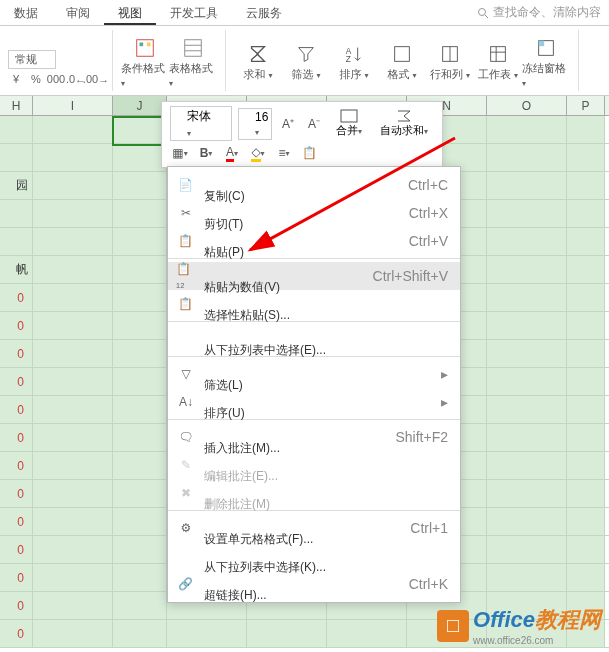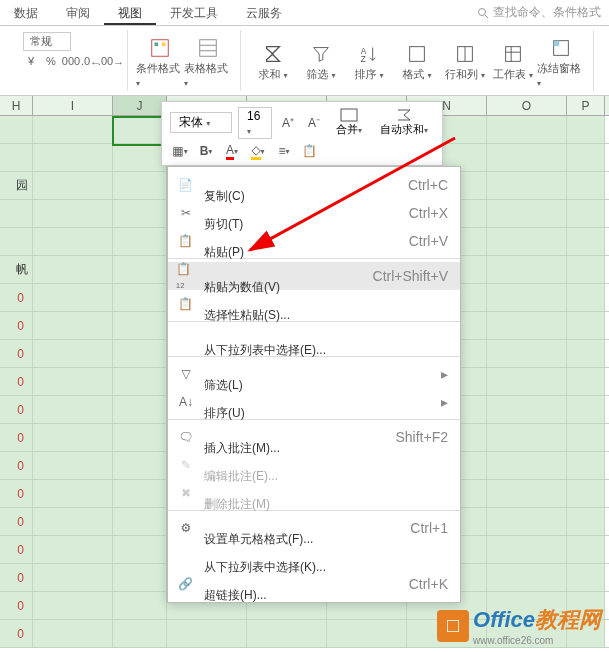--- a/index.html
+++ b/index.html
@@ -6,31 +6,31 @@
     body { width: 609px; height: 652px; overflow: hidden; background: #fff; position: relative; }
     
     .top-tabs { display: flex; height: 26px; border-bottom: 1px solid #ccc; font-size: 12px; }
     .tab { padding: 5px 14px; color: #555; cursor: pointer; }
     .tab.active { color: #333; border-bottom: 2px solid #333; }
     .search-area { margin-left: auto; display: flex; align-items: center; color: #999; padding-right: 8px; }
     .search-area svg { margin-right: 4px; }
     
     .ribbon { display: flex; height: 70px; border-bottom: 1px solid #ccc; padding: 4px 0; }
     .group { display: flex; flex-direction: column; align-items: center; padding: 2px 8px; border-right: 1px solid #e0e0e0; font-size: 11px; color: #555; }
-    .group-v { justify-content: flex-start; margin-left: 15px; }
+    .group-v { justify-content: flex-end; }
     .small-row { display: flex; gap: 4px; align-items: center; height: 20px; }
     .fmt-sel { font-size: 11px; border: 1px solid #ccc; padding: 1px 18px 1px 6px; background: #fff; position: relative; }
     .tiny-ico { width: 16px; height: 16px; display: inline-flex; align-items: center; justify-content: center; color: #666; font-size: 11px; }
     .big-btn { display: flex; flex-direction: column; align-items: center; justify-content: center; gap: 2px; width: 48px; height: 60px; font-size: 11px; }
     .big-btn svg { width: 22px; height: 22px; }
     .dd-tri { font-size: 8px; color: #666; }
     
     .float-toolbar { position: absolute; left: 161px; top: 101px; background: #fff; border: 1px solid #ccc; box-shadow: 0 2px 8px rgba(0,0,0,.15); padding: 4px 8px; display: flex; flex-direction: column; gap: 2px; font-size: 12px; }
     .ft-row { display: flex; align-items: center; gap: 6px; }
-    .ft-sel { border: 1px solid #ccc; padding: 1px 8px; font-size: 12px; }
+    .ft-sel { border: 1px solid #ccc; padding: 1px 16px; font-size: 12px; }
     .ft-ico { width: 20px; height: 20px; display: inline-flex; align-items: center; justify-content: center; color: #555; border: 1px solid transparent; }
     .ft-big { display: flex; flex-direction: column; align-items: center; font-size: 11px; padding: 2px 6px; text-align: center; }
     
     .sheet { position: absolute; left: 0; top: 96px; right: 0; bottom: 0; }
     .col-headers { display: flex; height: 20px; background: #e8f4e8; border-bottom: 1px solid #aaa; font-size: 12px; }
     .ch { border-right: 1px solid #aaa; display: flex; align-items: center; justify-content: center; color: #555; }
     .ch.sel { background: #c8e0c8; }
     .rows { }
     .row { display: flex; height: 28px; border-bottom: 1px solid #c0d8c0; }
     .cell { border-right: 1px solid #c0d8c0; background: #d8ecd8; display: flex; align-items: center; justify-content: center; font-size: 12px; color: #d04040; }
@@ -60,21 +60,21 @@
   <div class="tab">数据</div>
   <div class="tab">审阅</div>
   <div class="tab active">视图</div>
   <div class="tab">开发工具</div>
   <div class="tab">云服务</div>
   <div class="search-area">
     <svg width="12" height="12" viewBox="0 0 12 12">
         <circle cx="5" cy="5" r="3.5" fill="none" stroke="#999"></circle>
         <line x1="8" y1="8" x2="11" y2="11" stroke="#999"></line>
       </svg>
-    <span>查找命令、条件格式</span>
+    <span>查找命令、清除内容</span>
   </div>
 </div>
 
 <div class="ribbon">
   <div class="group group-v" style="align-items:flex-start;">
     <div class="fmt-sel">常规</div>
     <div class="small-row">
       <span class="tiny-ico">¥</span>
       <span class="tiny-ico">%</span>
       <span class="tiny-ico">000</span>

